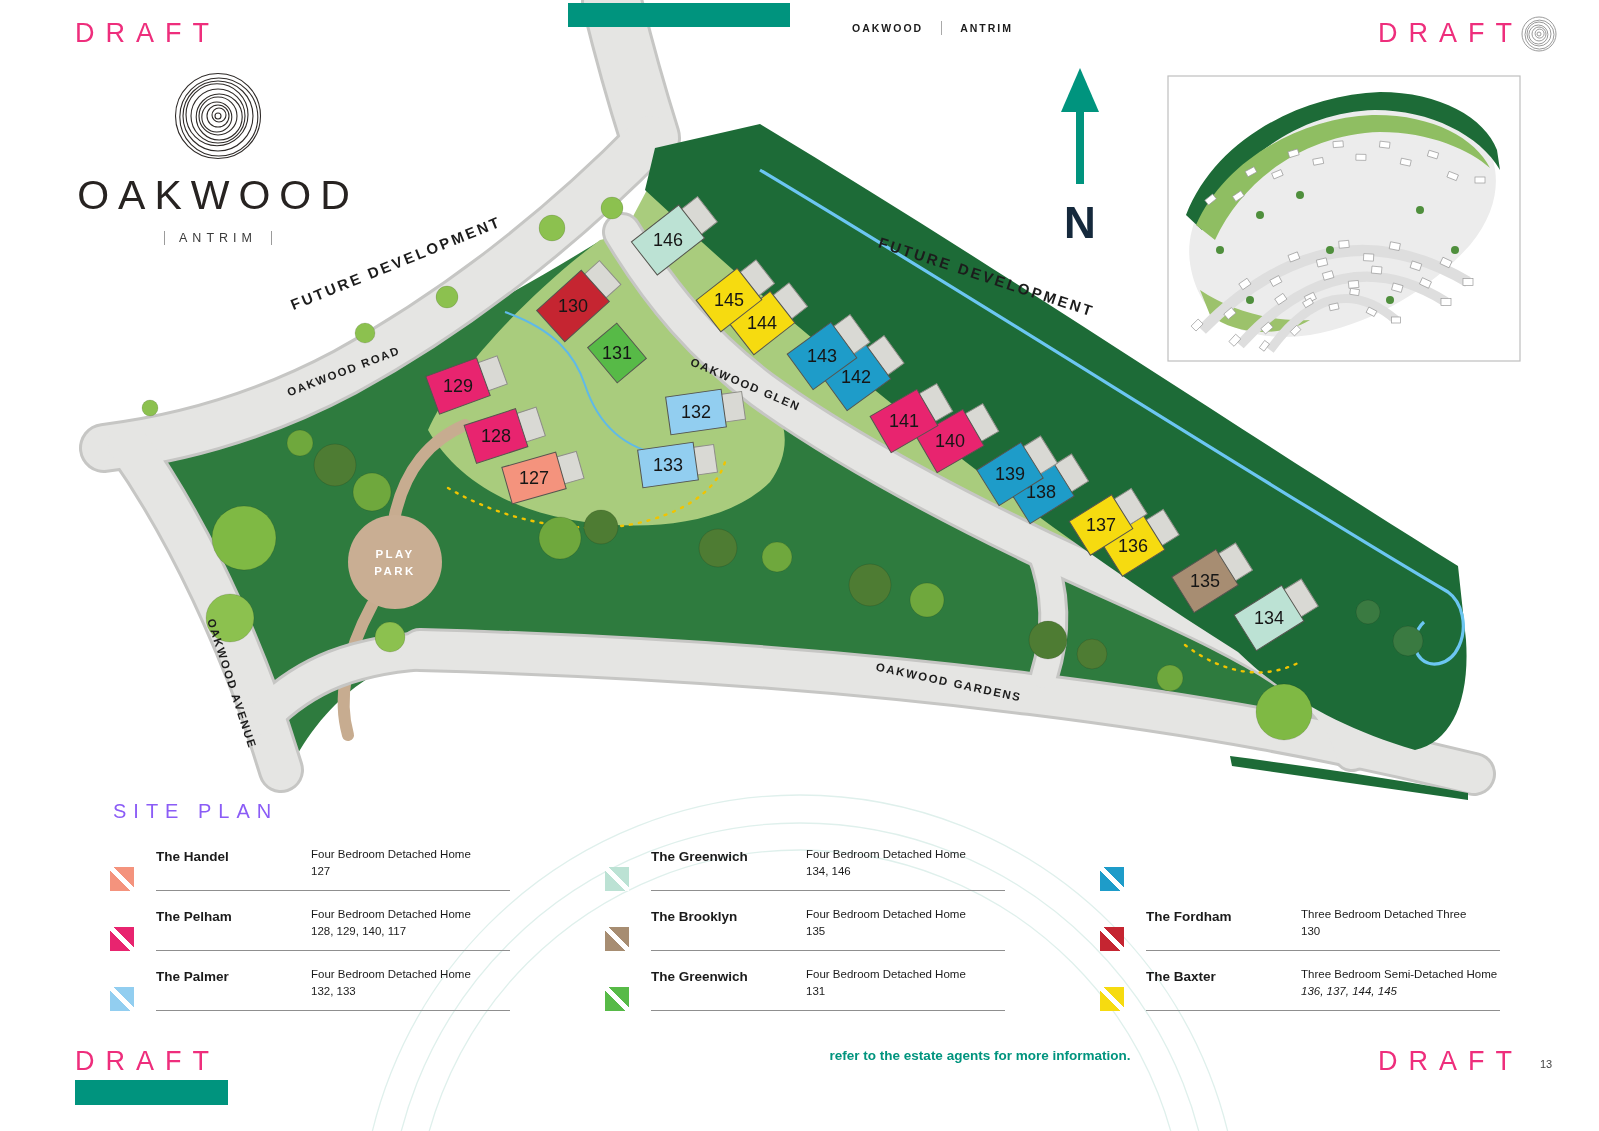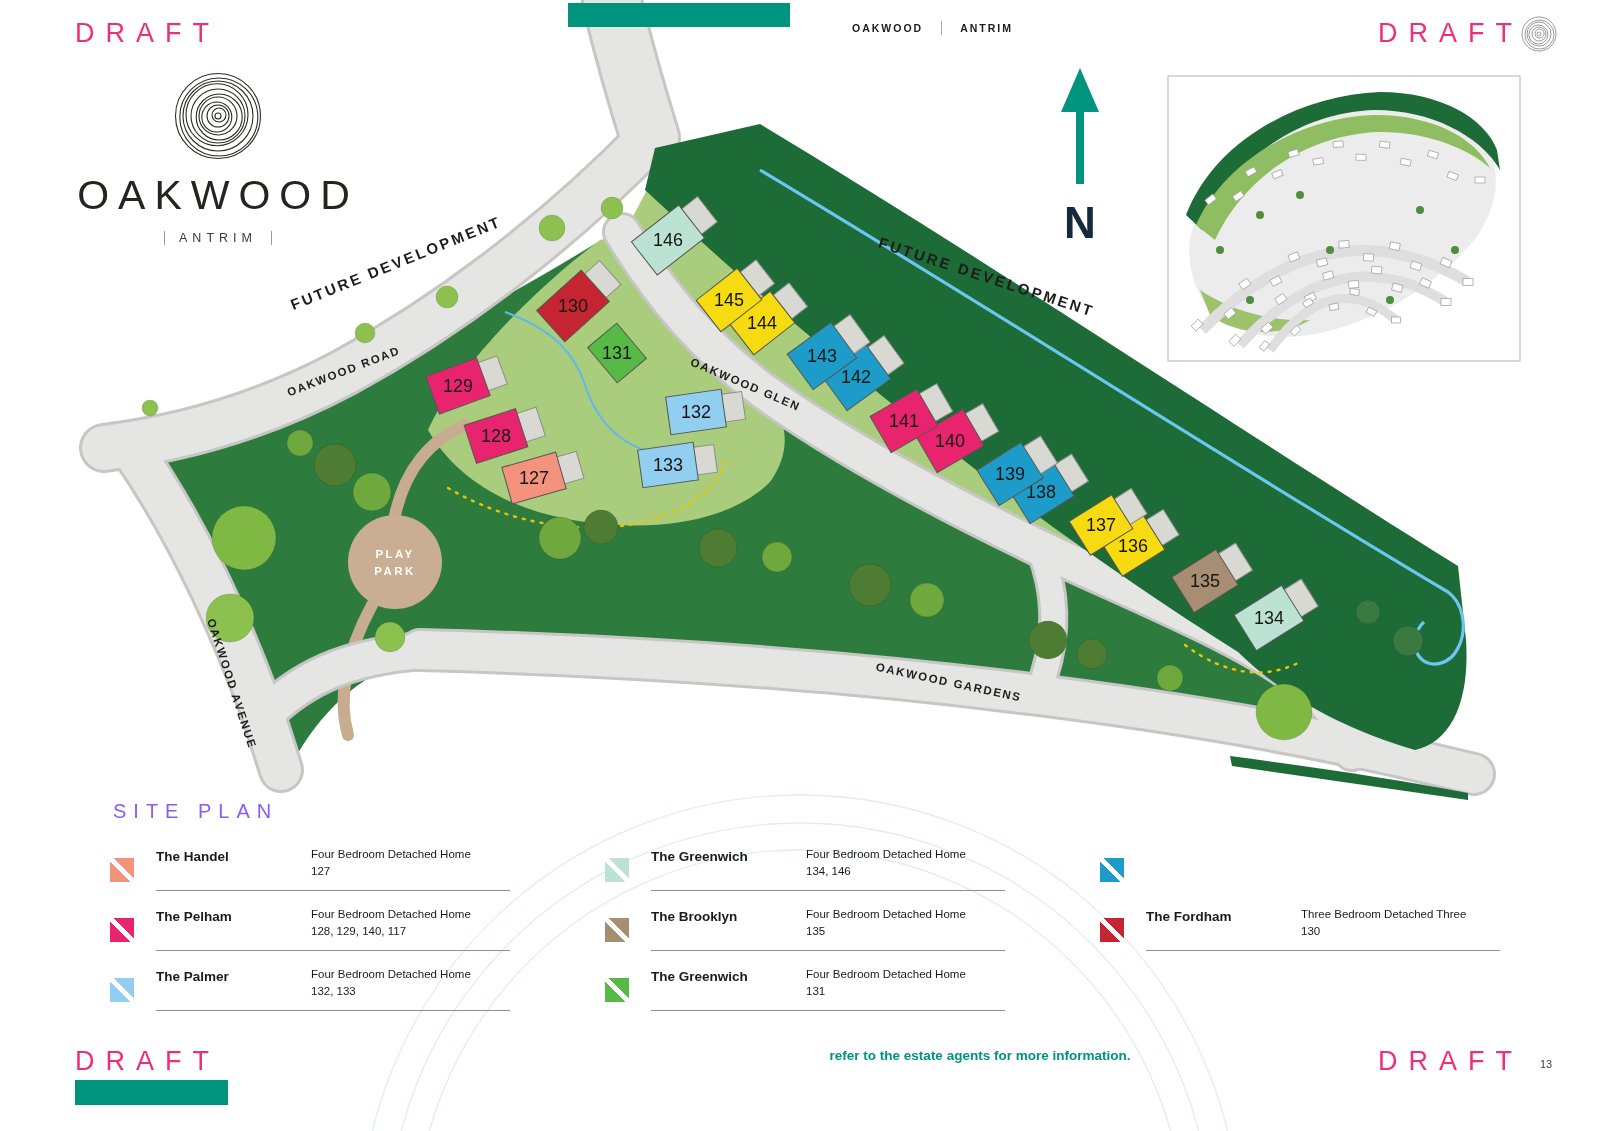--- a/index.html
+++ b/index.html
@@ -27,21 +27,21 @@
   .plot-num{font-size:18px;font-weight:500;fill:#161616}
   .road-label{font-size:11.5px;font-weight:700;letter-spacing:1.7px;fill:#1c1c1c}
   .future-label{font-size:15px;font-weight:700;letter-spacing:2.6px;fill:#1c1c1c}
   .park-label{font-size:11.5px;font-weight:700;letter-spacing:2.4px;fill:#fff}
   .north-n{font-size:44px;font-weight:700;fill:#15293C}
   .teal-fill{fill:var(--teal,#00947E)}
 
   
   .site-plan-title{font-size:20px;font-weight:400;letter-spacing:7px;color:#8b5cf6}
   .legend-grid{display:grid;grid-template-columns:400px 400px 400px;grid-template-rows:repeat(3,auto);grid-auto-flow:column;column-gap:95px;row-gap:17px}
-  .legend-item{display:flex;gap:22px;align-items:center}
+  .legend-item{display:flex;gap:22px;align-items:flex-end}
   .swatch{width:24px;height:24px;flex:0 0 24px}
   .li-body{flex:1;display:flex;border-bottom:1px solid #8f8f8f;padding-bottom:13px;min-height:42px}
   .li-name{width:155px;font-weight:700;font-size:13.5px;padding-top:1px}
   .li-right{flex:1}
   .li-desc{display:block;font-size:11.5px}
   .li-plots{display:block;font-size:11.5px;margin-top:5px}
 
   
   .footer-note{color:var(--teal,#00947E);font-weight:700;font-size:13.5px;line-height:1.35;text-align:center}
   .page-num{font-size:11px;color:#444}
@@ -443,20 +443,30 @@
     <span class="swatch" style="background: linear-gradient(45deg, rgb(197, 37, 49) 0px, rgb(197, 37, 49) 43%, rgb(255, 255, 255) 43%, rgb(255, 255, 255) 57%, rgb(197, 37, 49) 57%, rgb(197, 37, 49) 100%);"></span>
     <div class="li-body">
       <span class="li-name">The Fordham</span>
       <div class="li-right">
         <span class="li-desc">Three Bedroom Detached Three</span>
         <span class="li-plots">130</span>
       </div>
     </div>
   </div>
 
+  <div class="legend-item">
+    <span class="swatch" style="background: linear-gradient(45deg, rgb(246, 219, 16) 0px, rgb(246, 219, 16) 43%, rgb(255, 255, 255) 43%, rgb(255, 255, 255) 57%, rgb(246, 219, 16) 57%, rgb(246, 219, 16) 100%);"></span>
+    <div class="li-body">
+      <span class="li-name">The Baxter</span>
+      <div class="li-right">
+        <span class="li-desc">Three Bedroom Semi-Detached Home</span>
+        <span class="li-plots" style="font-style: italic;">136, 137, 144, 145</span>
+      </div>
+    </div>
+  </div>
 </div>
 
 <div class="abs draft" style="left:75px;top:1046px">DRAFT</div>
 <div class="abs teal-bar" style="left:75px;top:1080px;width:153px;height:25px"></div>
 <div class="abs footer-note" style="left:818px;top:1047px;width:324px">
   <div>refer to the estate agents for more information.</div>
 </div>
 <div class="abs draft" style="left:1378px;top:1046px">DRAFT</div>
 <div class="abs page-num" style="left:1540px;top:1058px">13</div>
 

